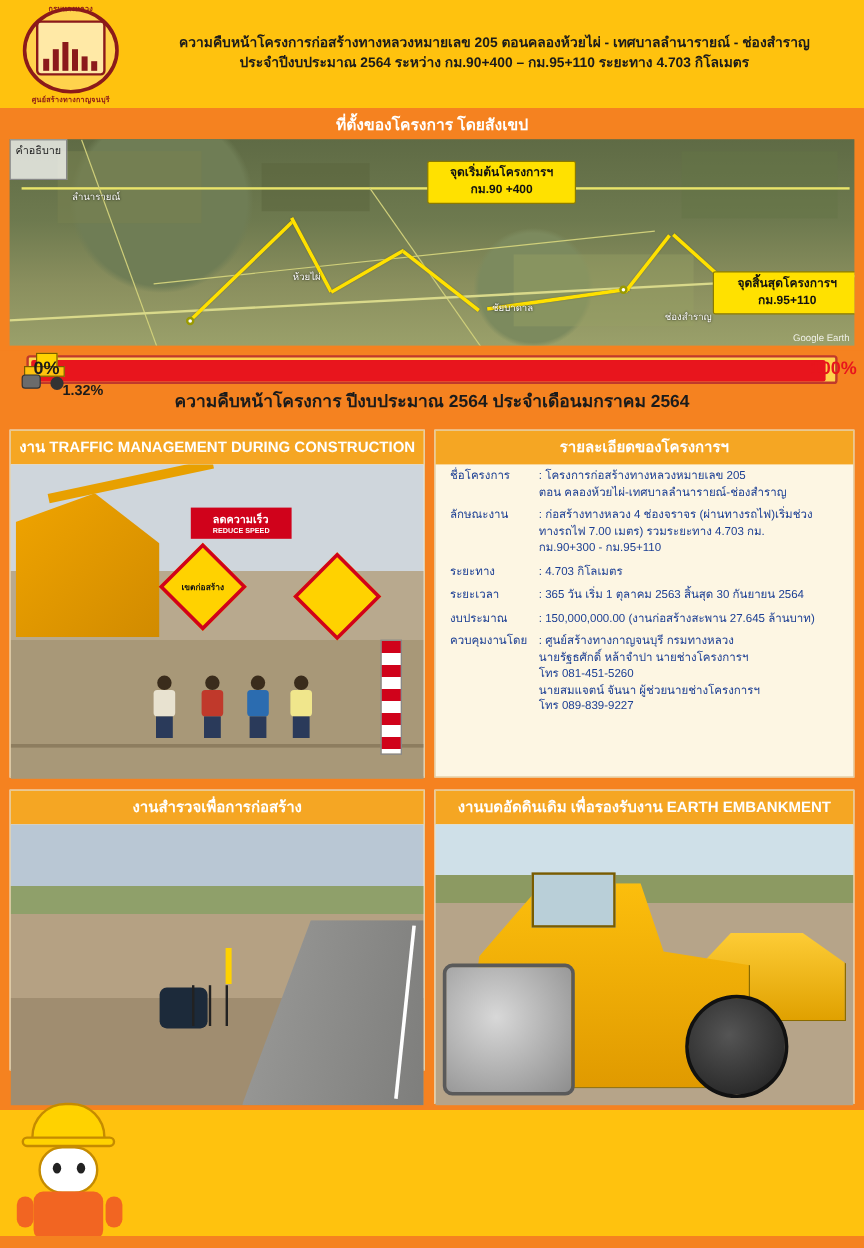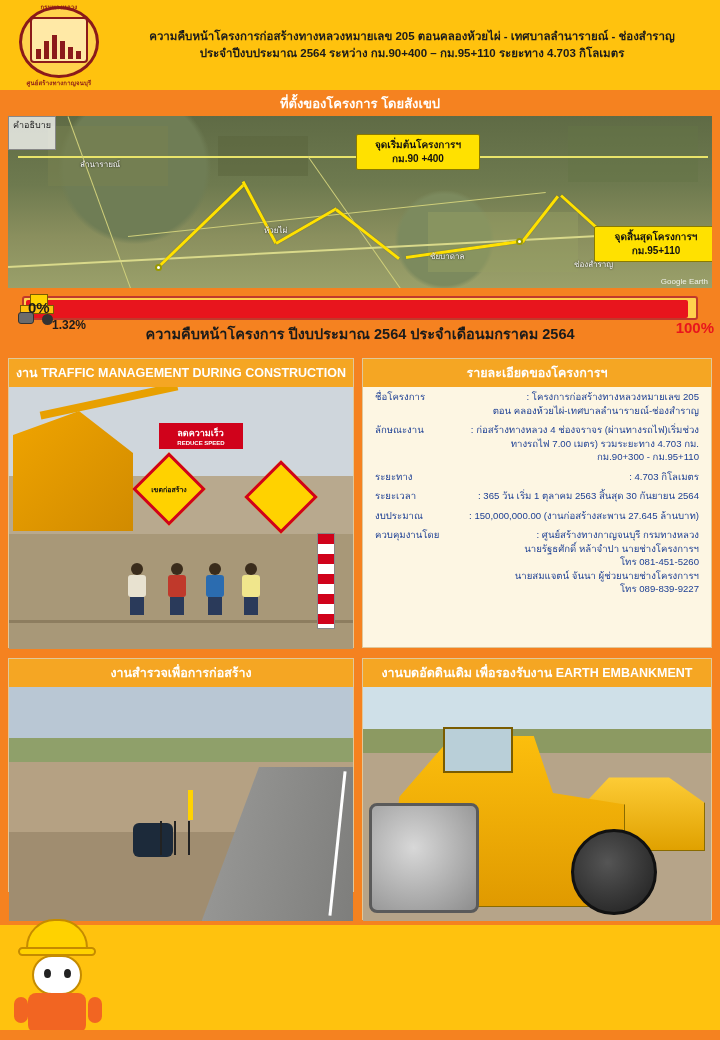--- a/index.html
+++ b/index.html
@@ -85,42 +85,42 @@
   }
   .map .callout:after {
     content:""; position:absolute; width:0; height:0;
   }
   .map .legend {
     position:absolute; left:0; top:0; width:48px; height:34px;
     background:rgba(255,255,255,.75); border:1px solid #888;
     font-size:9px; color:#222; text-align:center; padding-top:3px; line-height:11px;
   }
   .map .placelabel {
-    position:absolute; color:#fff; font-size:8px; text-shadow:0 0 2px #000;margin-left:20px;
+    position:absolute; color:#fff; font-size:8px; text-shadow:0 0 2px #000;
   }
   .map .watermark {
     position:absolute; right:4px; bottom:2px; color:rgba(255,255,255,.85); font-size:8px;
   }
 
   
   .prog-wrap {
     position:absolute; left:0; top:292px; width:720px; height:58px; background:#f58220;
   }
   .prog-bar-bg {
     position:absolute; left:22px; top:4px; width:676px; height:24px;
     background:#ffd34d; border:2px solid #c0392b; border-radius:3px;
   }
   .prog-bar-fill {
     position:absolute; left:2px; top:2px; height:18px; background:#e8151d; border-radius:2px;
   }
   .prog-zero {
     position:absolute; left:28px; top:7px; font-size:15px; font-weight:bold; color:#1b1b1b;
   }
   .prog-hundred {
-    position:absolute; right:6px; top:7px; font-size:15px; font-weight:bold; color:#e8151d;margin-top:20px;
+    position:absolute; right:6px; top:7px; font-size:15px; font-weight:bold; color:#e8151d;
   }
   .prog-pct {
     position:absolute; left:52px; top:26px; font-size:12px; font-weight:bold; color:#1b1b1b;
   }
   .prog-caption {
     position:absolute; left:0; top:30px; width:720px; text-align:center;
     font-size:14.5px; font-weight:bold; color:#1b1b1b;
   }
   .roller {
     position:absolute; left:16px; top:2px; width:44px; height:30px;
@@ -203,21 +203,21 @@
     position:absolute; right:6px; bottom:70px; width:120px; height:80px;
     background:linear-gradient(180deg,#ffcf3a,#e0a100); border:1px solid #8a6b00;
     clip-path:polygon(0 40%,20% 8%,70% 8%,100% 40%,100% 100%,0 100%);
   }
 
   
   .detail-body { padding:3px 12px 0 12px; }
   .detail-row { display:flex; font-size:9.6px; line-height:13.5px; color:#1c3f94; margin-bottom:6px; }
   .detail-row .k { width:74px; flex:0 0 74px; }
   .detail-row .v { flex:1; }
-  .detail-row .v .line { display:block;text-align:right; }
+  .detail-row .v .line { display:block; }
 
   
   .footer {
     position:absolute; left:0; top:925px; width:720px; height:115px; background:#ffc20e;
   }
   .mascot { position:absolute; left:8px; top:-8px; width:106px; height:120px; }
   .mascot .helmet { position:absolute; left:18px; top:2px; width:62px; height:34px; background:#ffd200; border:2px solid #c58b00; border-radius:32px 32px 6px 6px; }
   .mascot .helmet-brim { position:absolute; left:10px; top:30px; width:78px; height:9px; background:#ffd200; border:2px solid #c58b00; border-radius:6px; }
   .mascot .face { position:absolute; left:24px; top:38px; width:50px; height:40px; background:#fff; border:2px solid #c58b00; border-radius:24px; }
   .mascot .eye { position:absolute; top:52px; width:7px; height:9px; background:#222; border-radius:50%; }

